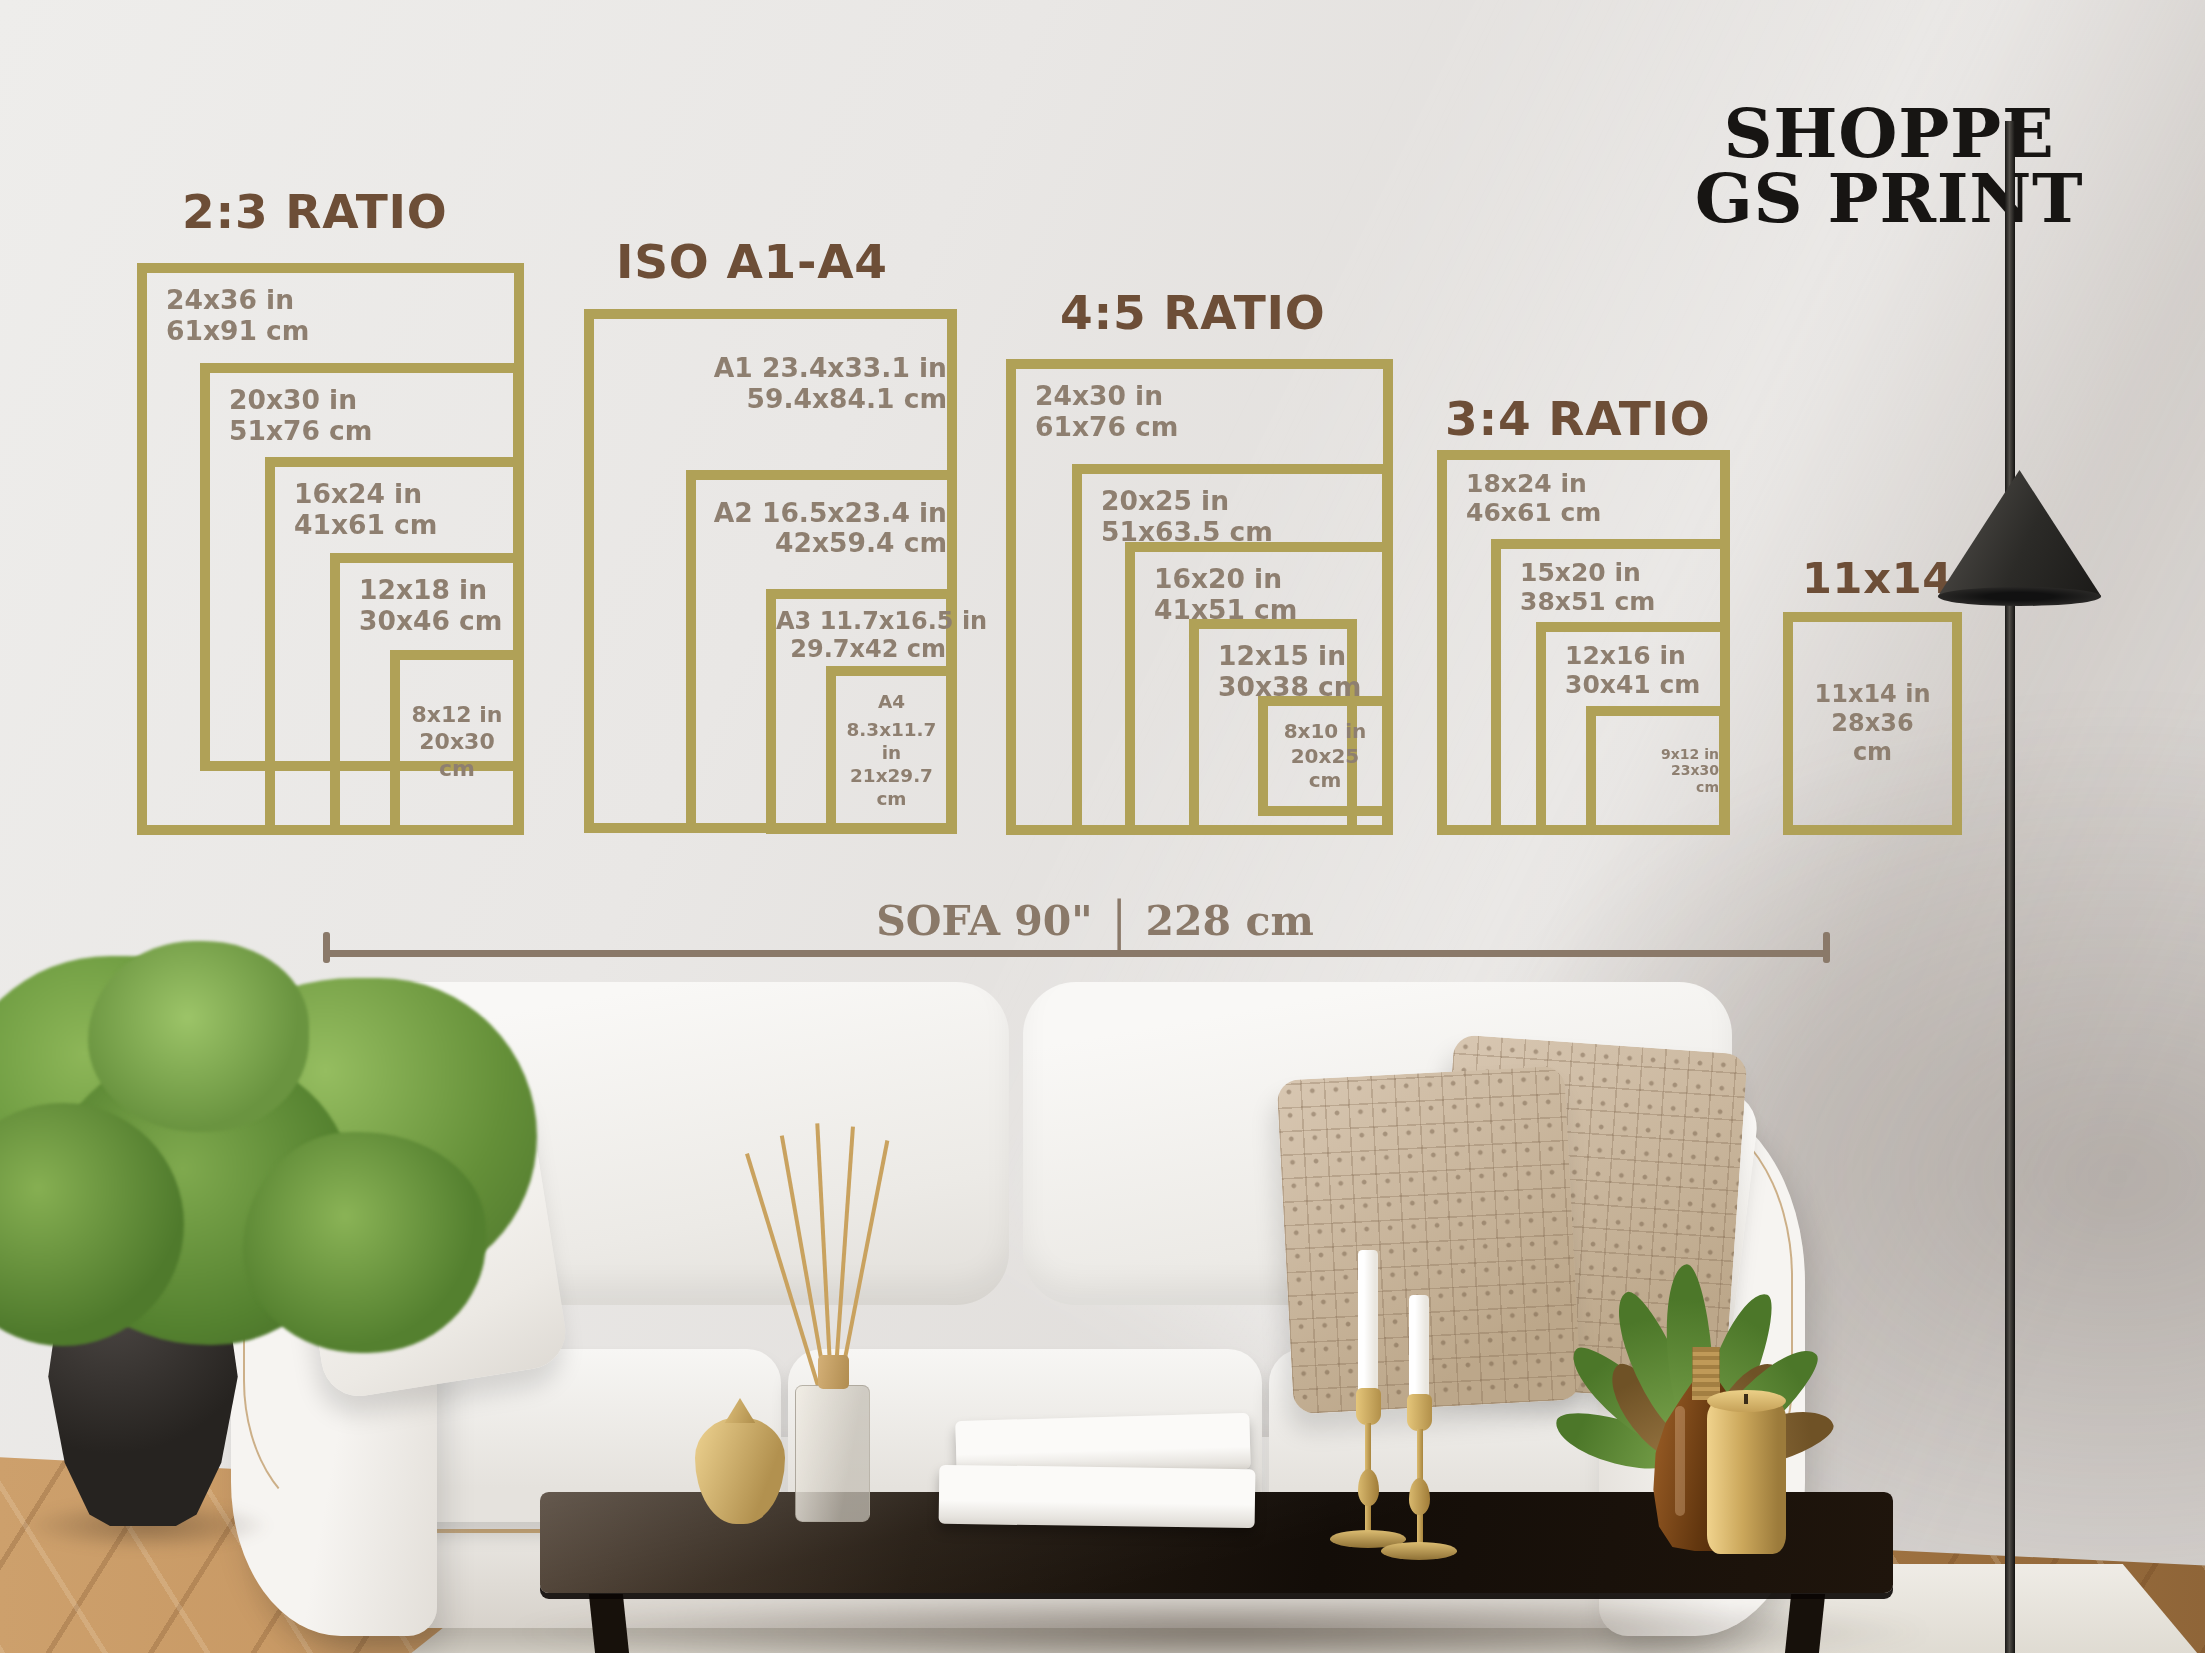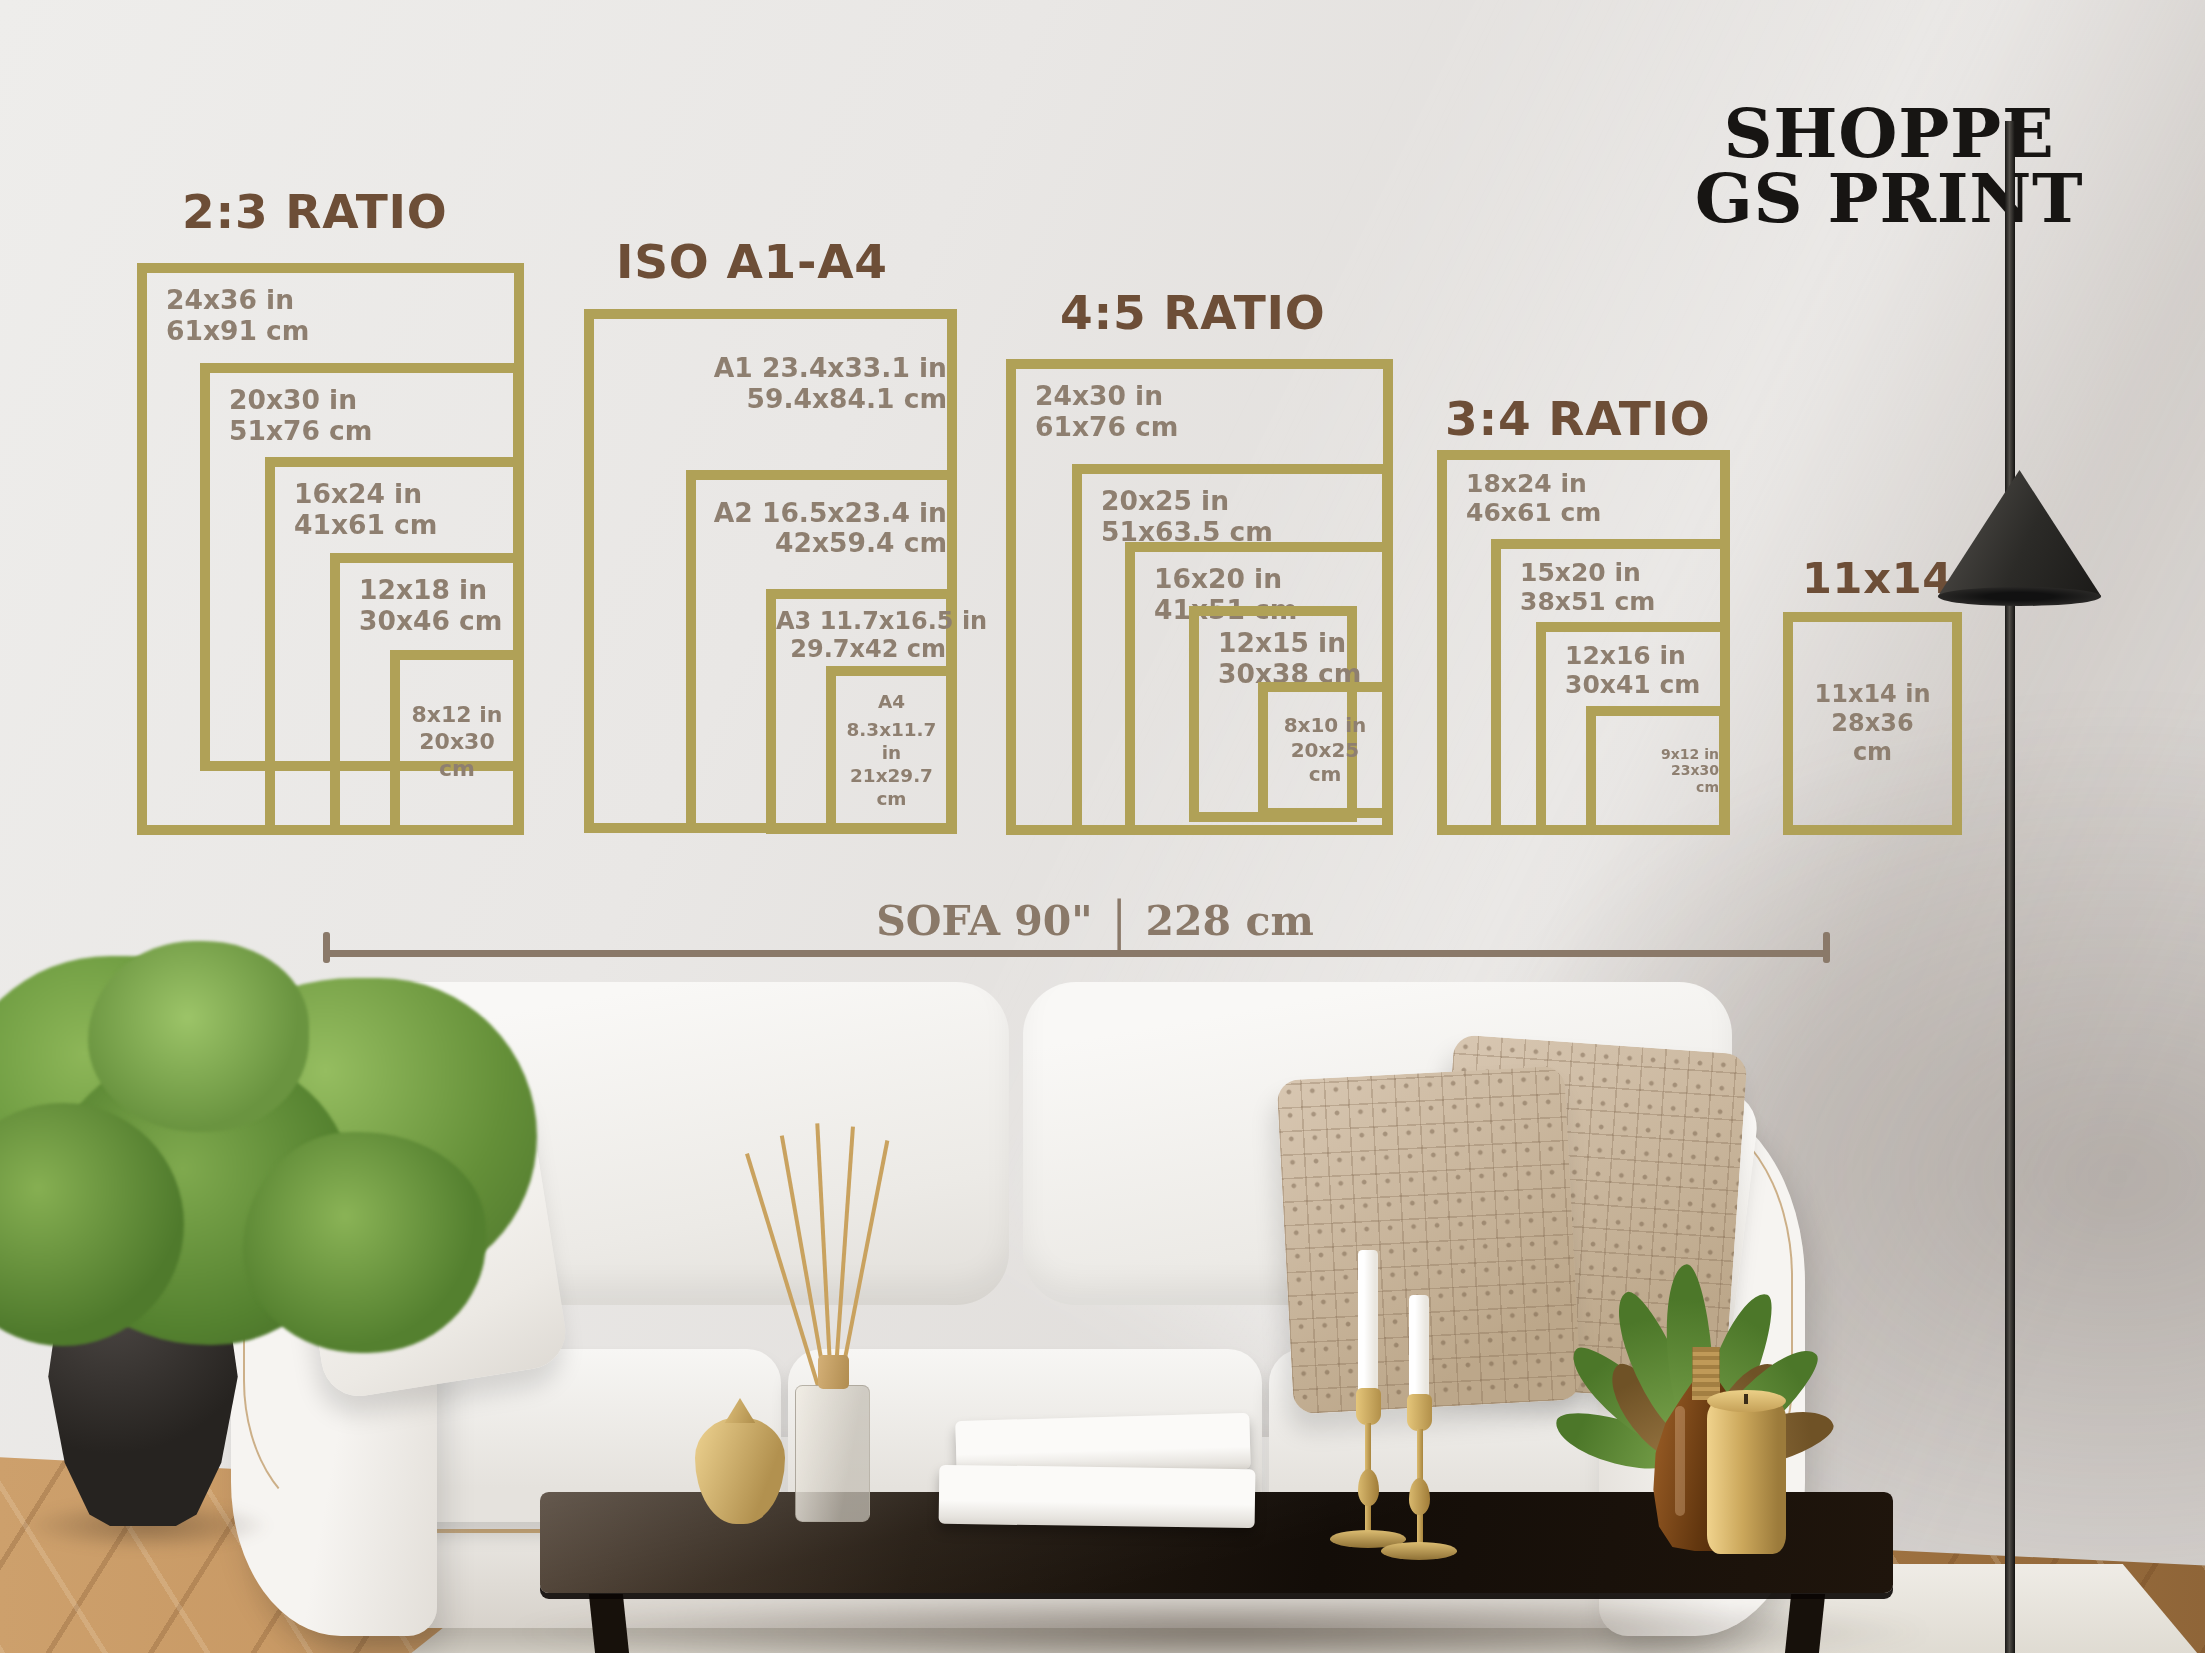--- a/index.html
+++ b/index.html
@@ -55,22 +55,22 @@
   .t2{left:616px;top:234px;}
   .g2f1 .f-lbl{top:34px;}
   .g2f2 .f-lbl{top:17.6px;}
   .g2f3 .f-lbl{top:8.8px;font-size:24px;}
   .a4-lbl .l-big{font-size:25px;margin-bottom:5.9px;}
   .a4-lbl .l{font-size:18.4px;line-height:1.25;}
   
   .g3f1{left:1006px;top:359px;width:387px;height:476px;}
   .g3f2{left:1072px;top:464px;width:320px;height:371px;}
   .g3f3{left:1125px;top:542px;width:268px;height:293px;}
-  .g3f4{left:1189px;top:606px;width:168px;height:216px;}
-  .g3f5{left:1258px;top:682px;width:134px;height:136px;text-decoration:underline;}
+  .g3f4{left:1189px;top:619px;width:168px;height:216px;}
+  .g3f5{left:1258px;top:696px;width:134px;height:120px;text-decoration:underline;}
   .t3{left:1060px;top:285px;}
   .g3f5 .f-lbl-c{font-size:20px;}
   
   .g4f1{left:1437px;top:450px;width:293px;height:385px;}
   .g4f2{left:1491px;top:539px;width:239px;height:296px;}
   .g4f3{left:1536px;top:622px;width:194px;height:213px;}
   .g4f4{left:1586px;top:706px;width:143px;height:129px;}
   .t4{left:1445px;top:391px;}
   .g4f1 .f-lbl,.g4f2 .f-lbl,.g4f3 .f-lbl{top:8.8px;font-size:25px;}
   .g4f4 .f-lbl-c{font-size:14px;line-height:1.18;align-items:flex-end;}

